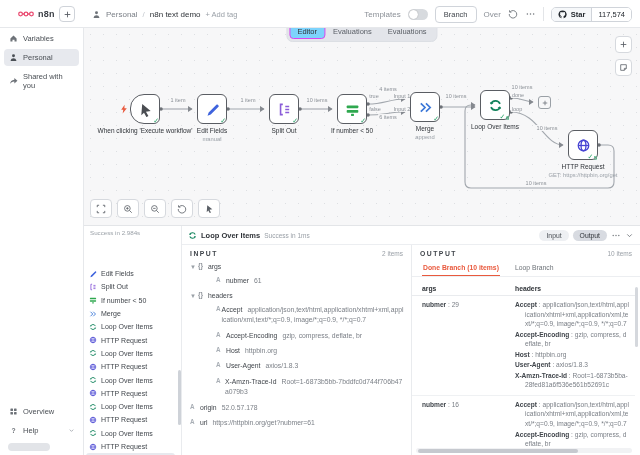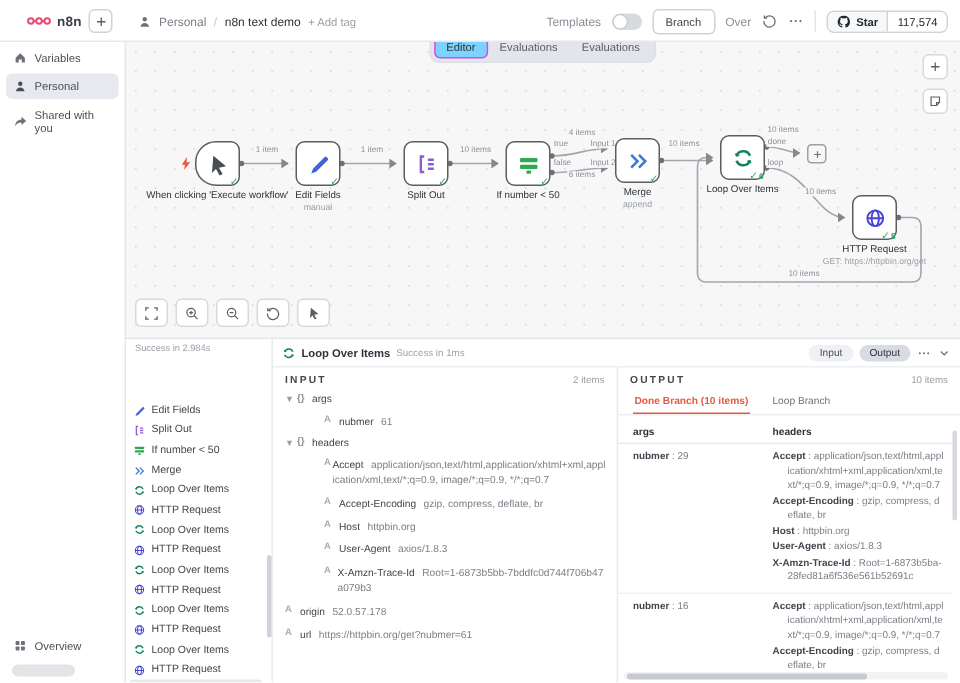--- a/index.html
+++ b/index.html
@@ -209,20 +209,33 @@
             <svg width="9" height="9" viewBox="0 0 16 16">
               <g fill="#6d7278">
                 <rect x="2.5" y="2.5" width="4.6" height="4.6" rx="1"></rect>
                 <rect x="8.9" y="2.5" width="4.6" height="4.6" rx="1"></rect>
                 <rect x="2.5" y="8.9" width="4.6" height="4.6" rx="1"></rect>
                 <rect x="8.9" y="8.9" width="4.6" height="4.6" rx="1"></rect>
               </g>
             </svg>
           </span>
     <span>Overview</span>
+        </div>
+        <div class="side-item">
+          <span>
+            <svg width="9" height="9" viewBox="0 0 16 16">
+              <text x="4.5" y="12.5" font-size="12" font-weight="bold" fill="#6d7278" font-family="Liberation Sans,sans-serif">?</text>
+            </svg>
+          </span>
+    <span>Help</span>
+          <span class="chev">
+            <svg width="7" height="7" viewBox="0 0 16 16" fill="none" stroke="#9aa0a7" stroke-width="1.8">
+              <path d="M4 6l4 4 4-4"></path>
+            </svg>
+          </span>
         </div>
       </div>
     <div class="user-pill"></div>
   </div>
 
   <div class="canvas">
     <div class="tabs">
       <span class="tab active">Editor</span>
       <span class="tab">Evaluations</span>
       <span class="tab">Evaluations</span>

